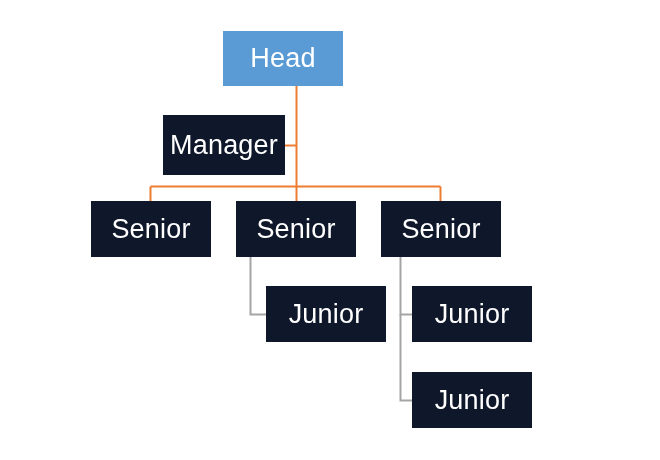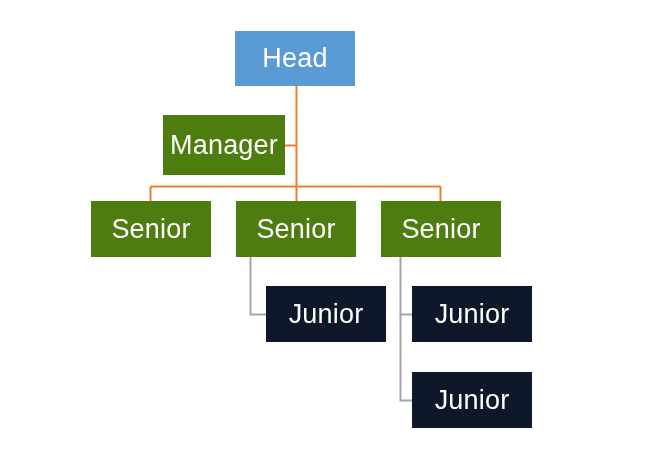--- a/index.html
+++ b/index.html
@@ -39,21 +39,21 @@
     letter-spacing: 0.2px;
     line-height: 1;
     white-space: nowrap;
     z-index: 2;
   }
   .node-head {
     background: #5B9BD5;
   }
   .node-manager,
   .node-senior {
-    background: #4d7c0f;
+    background: #0f172a;
   }
   .node-junior {
     background: #0f172a;
   }
 </style>
 </head>
 <body>
 
 <div id="chart-canvas">
 
@@ -68,21 +68,21 @@
     <path d="M 150.5 186.5 L 150.5 201" stroke="#ED7D31" stroke-width="2" fill="none"></path>
 
     <path d="M 440.5 186.5 L 440.5 201" stroke="#ED7D31" stroke-width="2" fill="none"></path>
 
     <path d="M 250.5 257 L 250.5 314.5 L 266 314.5" stroke="#A5A5A5" stroke-width="2" fill="none"></path>
 
     <path d="M 400.5 257 L 400.5 314.5 L 412 314.5" stroke="#A5A5A5" stroke-width="2" fill="none"></path>
     <path d="M 400.5 314.5 L 400.5 400.5 L 412 400.5" stroke="#A5A5A5" stroke-width="2" fill="none"></path>
   </svg>
 
-  <div class="node node-head" style="left:235px; top:31px; width:120px; height:55px;">
+  <div class="node node-head" style="left:223px; top:31px; width:120px; height:55px;">
     <span>Head</span>
   </div>
 
   <div class="node node-manager" style="left:163px; top:115px; width:122px; height:60px;">
     <span>Manager</span>
   </div>
 
   <div class="node node-senior" style="left:91px; top:201px; width:120px; height:56px;">
     <span>Senior</span>
   </div>

